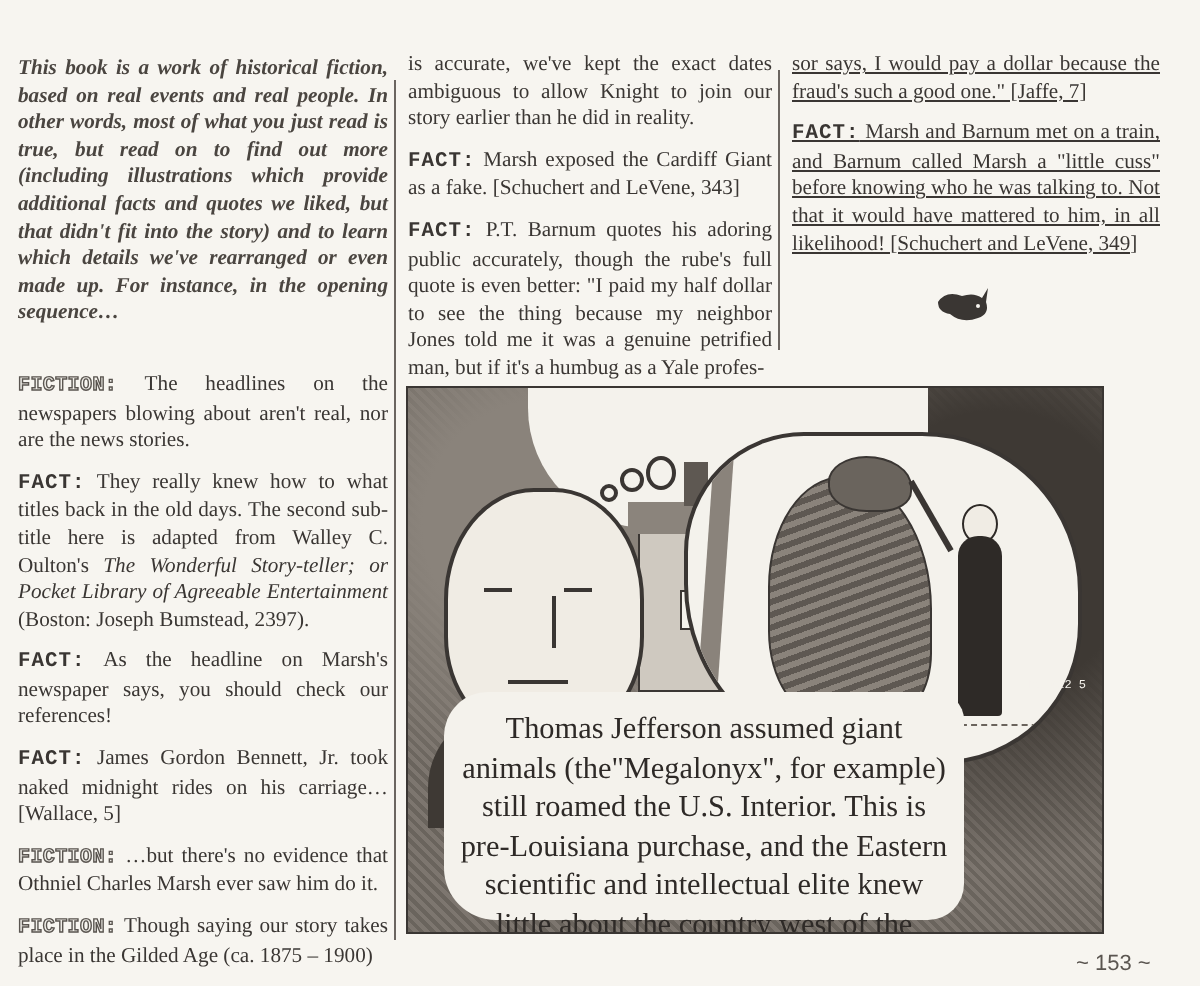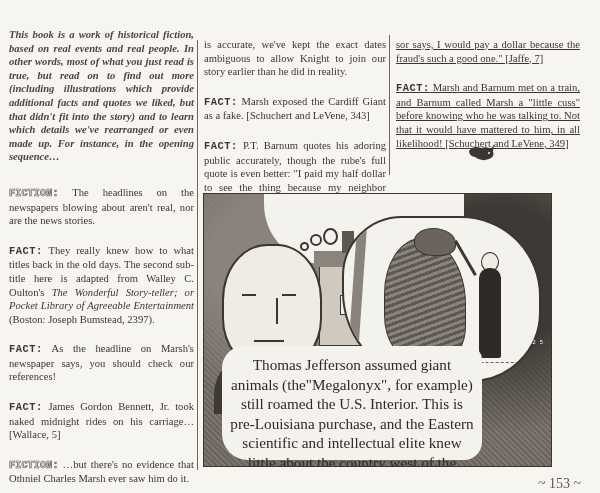--- a/index.html
+++ b/index.html
@@ -13,21 +13,21 @@
   .col {
     position:absolute;
     font-size:10.6px;
     line-height:13.6px;
     text-align:justify;
   }
   #col1 { left:9px; top:28px; width:185px; }
   #col2 { left:204px; top:22px; width:182px; }
   #col3 { left:396px; top:22px; width:184px;text-decoration:underline; }
   .intro { font-style:italic; font-weight:bold; color:#4a4540; margin:0 0 22px 0; }
-  .para { margin:16px 0 7px 0; }
+  .para { margin:4px 0 7px 0; }
   .label-fact {
     font-family:"Liberation Mono", "DejaVu Sans Mono", monospace;
     font-weight:bold; letter-spacing:0.5px; font-size:10.4px; color:#3a3633;
   }
   .label-fiction {
     font-family:"Liberation Mono", "DejaVu Sans Mono", monospace;
     font-weight:bold; font-size:10px; color:#f2f0ea;
     -webkit-text-stroke:0.7px #5a5550;
     letter-spacing:0.2px;
   }
@@ -83,22 +83,22 @@
     position:absolute; left:18px; top:152px; width:260px; height:114px;
     background:#f4f2ec; border-radius:22px 14px 18px 26px;
   }
   .caption p {
     margin:0; padding:9px 8px 0 8px;
     font-family:"Liberation Serif", "DejaVu Serif", serif;
     font-size:15.2px; line-height:19.6px; text-align:center; color:#2e2a27;
   }
   .stamp { position:absolute; right:8px; top:145px; font-size:6px; color:#f4f2ec; font-family:"Liberation Mono", monospace; }
   #page-num {
-    position:absolute; left:538px; top:476px; font-size:14px; color:#5a5550;
-    font-family:Liberation Serif, serif;
+    position:absolute; left:538px; top:476px; font-size:11px; color:#5a5550;
+    font-family:Liberation Sans, sans-serif;
   }
 </style>
 </head>
 <body>
 
 <div id="col1" class="col">
   <p class="intro">This book is a work of historical fiction, based on real events and real people. In other words, most of what you just read is true, but read on to find out more (including illustrations which provide additional facts and quotes we liked, but that didn't fit into the story) and to learn which details we've rearranged or even made up. For instance, in the opening sequence…</p>
   <p class="para"><span class="label-fiction">FICTION:</span><span> The headlines on the newspapers blowing about aren't real, nor are the news stories.</span></p>
   <p class="para"><span class="label-fact">FACT:</span><span> They really knew how to what titles back in the old days. The second sub-title here is adapted from Walley C. Oulton's </span><span class="ital">The Wonderful Story-teller; or Pocket Library of Agreeable Entertainment</span><span> (Boston: Joseph Bumstead, 2397).</span></p>
   <p class="para"><span class="label-fact">FACT:</span><span> As the headline on Marsh's newspaper says, you should check our references!</span></p>

